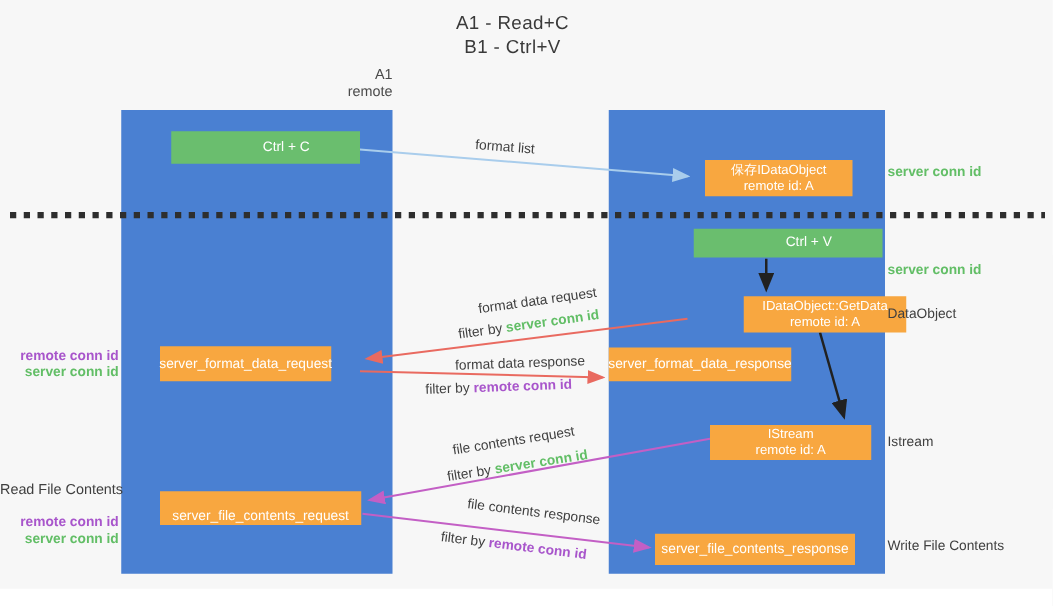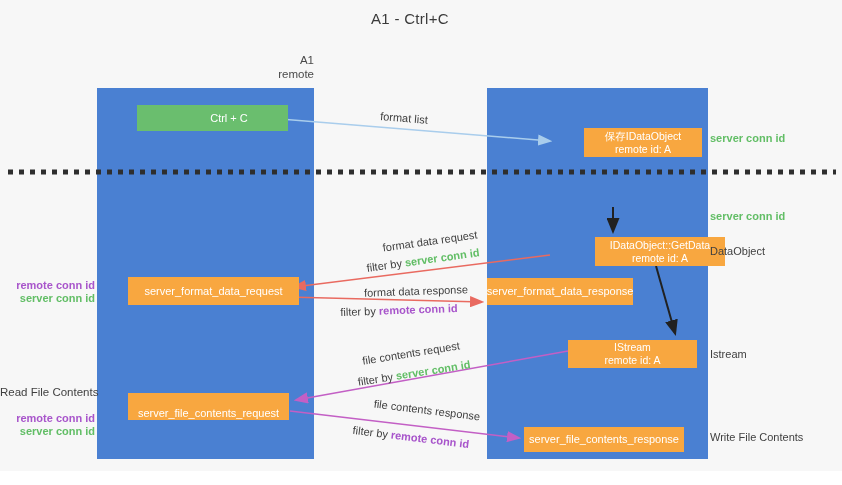--- a/index.html
+++ b/index.html
@@ -35,21 +35,22 @@
                  color:#3f3f3f; transform-origin:center; }
 </style>
 </head>
 <body>
 
 <div class="canvas">
 
   <div class="bottom-strip"></div>
 
   <div class="title">
-    <div>A1 - Ctrl+C</div>
+    <div>A1 - Read+C</div>
+    <div>B1 - Ctrl+V</div>
   </div>
 
   <div class="lane-header a1">
     <div>A1</div>
     <div>remote</div>
   </div>
 
   <div class="lane lane-a1"></div>
   <div class="lane lane-b1"></div>
 
@@ -83,32 +84,35 @@
 
     <line x1="568" y1="351" x2="296" y2="400" stroke="#c35fc5" stroke-width="1.6" marker-end="url(#mk-magenta)"></line>
 
     <line x1="290" y1="411" x2="519" y2="438" stroke="#c35fc5" stroke-width="1.6" marker-end="url(#mk-magenta)"></line>
   </svg>
 
   <div class="node green" style="left:137px; top:105px; width:118px; height:26px;">
     <span>Ctrl + C</span>
   </div>
 
-  <div class="node orange two-line" style="left:584px; top:128px; width:118px; height:29px;">
+  <div class="node orange two-line" style="left:564px; top:128px; width:118px; height:29px;">
     <span>保存IDataObject</span>
     <span>remote id: A</span>
   </div>
 
+  <div class="node green" style="left:555px; top:183px; width:118px; height:23px;">
+    <span>Ctrl + V</span>
+  </div>
 
   <div class="node orange two-line" style="left:549px; top:237px; width:130px; height:29px;margin-left:46px;">
     <span>IDataObject::GetData</span>
     <span>remote id: A</span>
   </div>
 
-  <div class="node orange" style="left:128px; top:277px; width:171px; height:28px;text-align:right;">
+  <div class="node orange" style="left:128px; top:277px; width:137px; height:28px;text-align:right;">
     <span>server_format_data_request</span>
   </div>
 
   <div class="node orange" style="left:487px; top:278px; width:146px; height:27px;">
     <span>server_format_data_response</span>
   </div>
 
   <div class="node orange two-line" style="left:568px; top:340px; width:129px; height:28px;">
     <span>IStream</span>
     <span>remote id: A</span>

